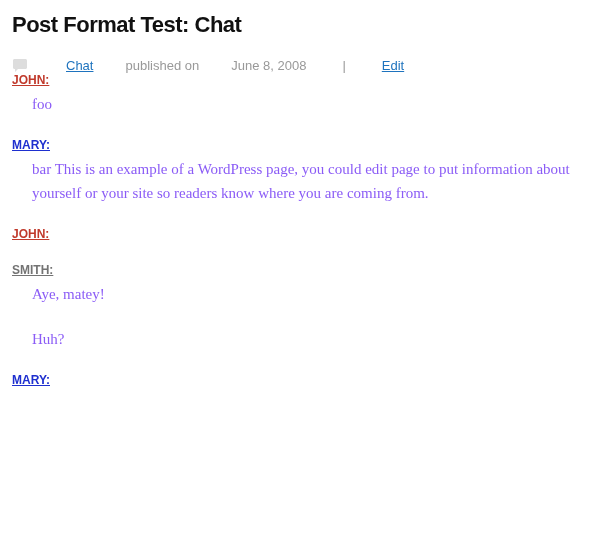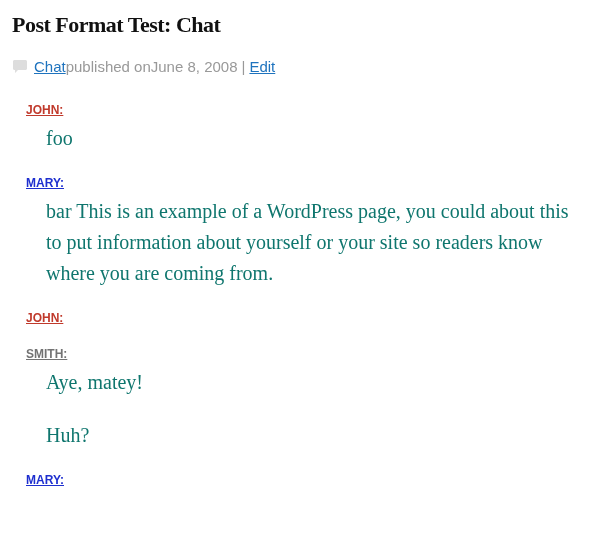--- a/index.html
+++ b/index.html
@@ -4,59 +4,59 @@
 <style>
   * { box-sizing: border-box; margin: 0; padding: 0; }
   body {
     font-family: Georgia, "Times New Roman", serif;
     background: #fff;
     width: 600px;
     padding: 12px 12px 20px 12px;
     color: #333;
   }
   .post-title {
-    font-family: Liberation Serif, serif;
+    font-family: Liberation Sans, sans-serif;
     font-weight: 900;
     font-size: 22px;
     color: #111;
     letter-spacing: -0.5px;
     margin-bottom: 20px;
   }
   .meta {
     display: flex;
     align-items: center;
     font-family: Arial, Helvetica, sans-serif;
-    font-size: 15px;
+    font-size: 13px;
     color: #999;
-    margin-bottom: 28px;
+    gap: 32px;
   }
   .meta .icon {
     width: 16px;
     height: 14px;
     margin-right: 6px;
     display: inline-flex;
   }
   .meta a {
     color: #1e73be;
     text-decoration: underline;
   }
   .meta .sep { margin: 0 4px; color: #999; }
-  .chat-block { margin-bottom: 22px; margin-left: 14px; }
+  .chat-block { margin-bottom: 22px; }
   .chat-name {
     font-family: Arial, Helvetica, sans-serif;
     font-size: 12px;
     font-weight: bold;
     text-decoration: underline;
     text-transform: uppercase;
     margin-bottom: 6px;
   }
   .chat-msg {
     font-family: Georgia, "Times New Roman", serif;
-    font-size: 20px;
-    color: #0f766e;
+    font-size: 15px;
+    color: #8b5cf6;
     padding-left: 20px;
     line-height: 1.55;
   }
 </style>
 </head>
 <body>
 
 <h1 class="post-title">Post Format Test: Chat</h1>
 
 <div class="meta">
@@ -72,21 +72,21 @@
   <a href="#">Edit</a>
 </div>
 
 <div class="chat-block">
   <div class="chat-name" style="color:#c0392b">JOHN:</div>
   <div class="chat-msg">foo</div>
 </div>
 
 <div class="chat-block">
   <div class="chat-name" style="color:#1e2fcf">MARY:</div>
-  <div class="chat-msg">bar This is an example of a WordPress page, you could about this to put information about yourself or your site so readers know where you are coming from.</div>
+  <div class="chat-msg">bar This is an example of a WordPress page, you could edit page to put information about yourself or your site so readers know where you are coming from.</div>
 </div>
 
 <div class="chat-block">
   <div class="chat-name" style="color:#c0392b">JOHN:</div>
 </div>
 
 <div class="chat-block">
   <div class="chat-name" style="color:#737373">SMITH:</div>
   <div class="chat-msg">Aye, matey!</div>
 </div>

